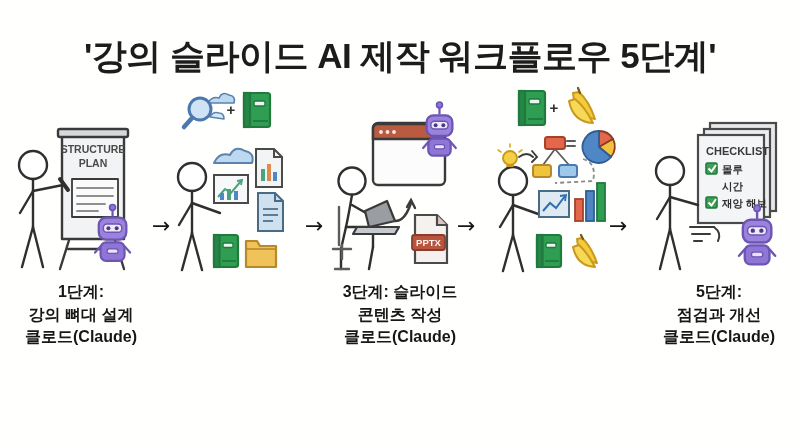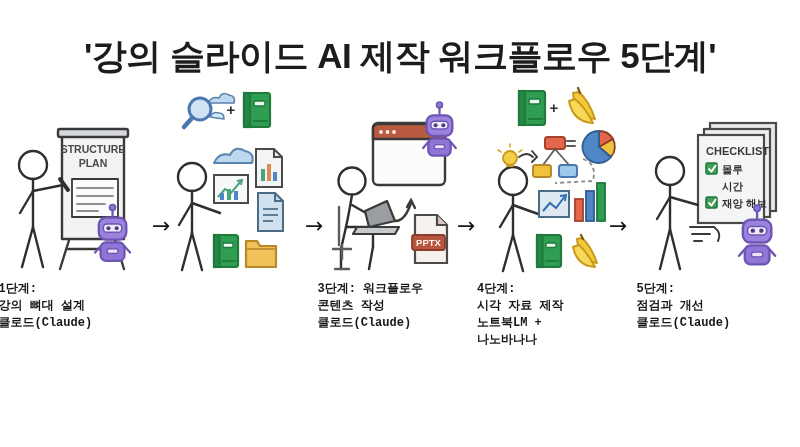--- a/index.html
+++ b/index.html
@@ -53,29 +53,28 @@
     top:128px;
     font-size:22px;
     line-height:1;
     color:#151515;
     font-family:"DejaVu Sans",sans-serif;
     user-select:none;
   }
   .a1{left:152px;} .a2{left:305px;} .a3{left:457px;} .a4{left:609px;}
 
   .cap{
-    text-align:left;
-    font-size:12px;
+    text-align:center;
+    font-size:16px;
     font-weight:bold;
     line-height:1.42;
     color:#171717;
     margin-top:4px;
     white-space:pre-line;
     width:165px;
-    font-family:Liberation Mono, monospace;
   }
 
   
   svg{display:block;overflow:visible;}
 </style>
 </head>
 <body style="background: rgb(255, 255, 253);">
 
 <div class="page">
 
@@ -265,21 +264,21 @@
           </g>
 
           <g transform="translate(86,128)">
             <path d="M0 0 H22 L32 10 V48 H0 Z" fill="#f4f1ef" stroke="#4a4a4a" stroke-width="2.2"></path>
             <path d="M22 0 L22 10 L32 10" fill="#d9c7bf" stroke="#4a4a4a" stroke-width="2.2"></path>
             <rect x="-3" y="20" width="33" height="15" rx="2.5" fill="#b8553f" stroke="#8c3c2a" stroke-width="1.8"></rect>
             <text x="13.5" y="31.4" text-anchor="middle" font-size="9.5" font-weight="bold" fill="#fdf3ef" font-family="Liberation Sans, sans-serif">PPTX</text>
           </g>
         </svg>
       </div>
-      <div class="cap">3단계: 워크플로우
+      <div class="cap">3단계: 슬라이드
 콘텐츠 작성
 클로드(Claude)</div>
     </div>
 
     <div class="step">
       <div class="art">
         <svg width="142" height="190" viewBox="0 0 142 190">
 
           <g transform="translate(30,4)">
             <rect x="0" y="0" width="26" height="34" rx="2.5" fill="#2f9e52" stroke="#1f7a3c" stroke-width="2.2"></rect>
@@ -350,24 +349,20 @@
             <rect x="9" y="8" width="10" height="4.5" rx="1.5" fill="#eaf7ef" stroke="#1f7a3c" stroke-width="1.3"></rect>
             <path d="M8 26 L22 26" stroke="#1f7a3c" stroke-width="1.7"></path>
           </g>
           <g transform="translate(82,150)">
             <path d="M6 2 q2 22 20 24 q-6 -17 -15 -25 z" fill="#f3cb3c" stroke="#c9981c" stroke-width="2" stroke-linejoin="round"></path>
             <path d="M2 10 q4 19 22 20 q-8 -15 -16 -22 z" fill="#f7d958" stroke="#c9981c" stroke-width="2" stroke-linejoin="round"></path>
             <path d="M10 -2 L12 2" stroke="#7a5a12" stroke-width="2.2" stroke-linecap="round"></path>
           </g>
         </svg>
       </div>
-      <div class="cap">4단계:
-시각 자료 제작
-노트북LM +
-나노바나나</div>
     </div>
 
     <div class="step">
       <div class="art">
         <svg width="142" height="190" viewBox="0 0 142 190">
 
           <g>
             <rect x="62" y="36" width="66" height="88" fill="#e6e8ea" stroke="#4a4a4a" stroke-width="2.2"></rect>
             <rect x="56" y="42" width="66" height="88" fill="#eceef0" stroke="#4a4a4a" stroke-width="2.2"></rect>
             <rect x="50" y="48" width="66" height="88" fill="#f4f5f6" stroke="#4a4a4a" stroke-width="2.2"></rect>

